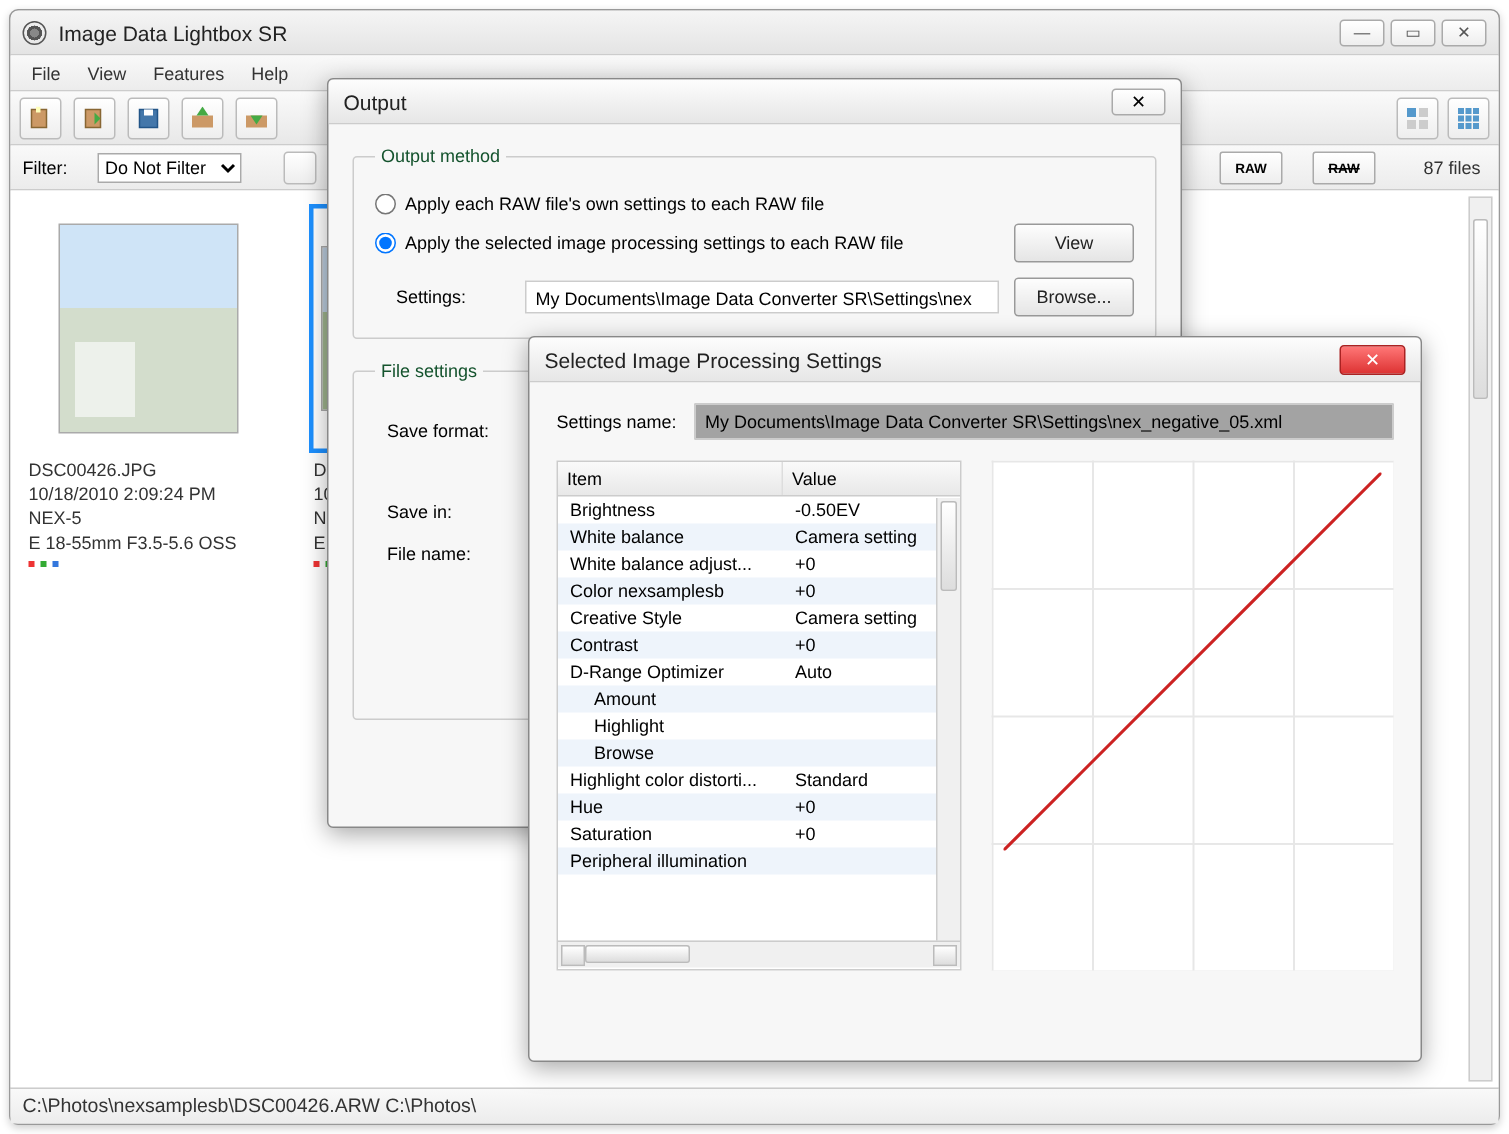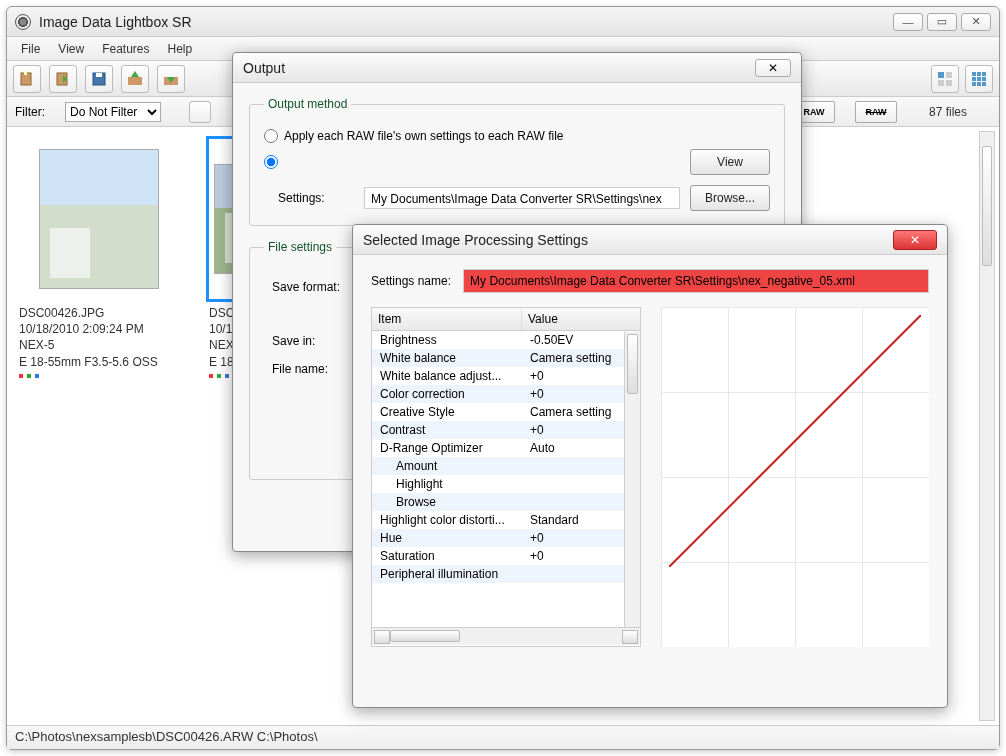--- a/index.html
+++ b/index.html
@@ -17,21 +17,21 @@
 .menu-item { padding: 3px 8px; color:#333; }
 
 .toolbar { height: 36px; background: linear-gradient(#fafafa,#e8e8e8); border-bottom:1px solid #ccc; display:flex; align-items:center; padding:0 6px; gap:8px; }
 .tbtn { width:28px; height:28px; border:1px solid #bbb; border-radius:3px; background:linear-gradient(#fff,#eee); display:flex; align-items:center; justify-content:center; }
 .tbtn svg { width:16px; height:16px; }
 .toolbar-right { margin-left:auto; display:flex; gap:6px;}
 
 .filterbar { height: 30px; background: linear-gradient(#f9f9f9,#ececec); border-bottom:1px solid #ccc; display:flex; align-items:center; padding:0 8px; gap:20px;}
 .filterbar select { height:20px; font-size:12px; border:1px solid #aaa; background:#fff; width:96px;}
 .filterbar .rawbtn { width:42px; height:22px; border:1px solid #aaa; background:linear-gradient(#fff,#eee); border-radius:2px; font-size:9px; display:flex; align-items:center; justify-content:center; font-weight:bold; }
-.filecount { margin-left:12px; margin-right:24px; color:#333;text-align:right; }
+.filecount { margin-left:12px; margin-right:4px; color:#333;text-align:right; }
 
 .content { position:relative; background:#fff; height: calc(100% - 30px - 24px - 36px - 30px - 24px); overflow:hidden; padding:12px; }
 .thumbs { display:flex; flex-wrap:wrap; gap:20px; }
 .thumb { width:170px; }
 .thumb .imgbox { width:160px; height:160px; background:#fff; display:flex; align-items:center; justify-content:center; margin-bottom:6px; }
 .thumb.selected .imgbox { outline:3px solid #1d90ff; }
 .thumb .fakeimg { width:120px; height:140px; background:linear-gradient(#cfe4f7 40%, #d3ddcc 40%); border:1px solid #aaa; position:relative;}
 .thumb .fakeimg.landscape { width:150px; height:110px; background:linear-gradient(#bcd 40%, #9fb58e 40%);}
 .thumb .fakeimg::after { content:''; position:absolute; bottom:10px; left:10px; width:40px;height:50px; background:rgba(255,255,255,0.6); }
 .meta { color:#333; line-height:1.35; font-size:11px; }
@@ -56,21 +56,21 @@
 .settings-row label { width:90px; text-indent:14px;}
 .settings-row .textval { flex:1; background:#fff; border:1px solid #ccc; padding:3px 6px; height:22px; line-height:16px; overflow:hidden;}
 .btn { height:26px; padding:0 14px; border:1px solid #999; border-radius:3px; background:linear-gradient(#fdfdfd,#e5e5e5); color:#222; display:inline-flex; align-items:center; }
 .file-settings-row { display:flex; align-items:center; margin:14px 0; }
 .file-settings-row label { width:100px; text-indent:8px;}
 
 
 .sips { left:352px; top:224px; width:596px; height:484px;}
 .sips .dbody { padding:14px 18px;}
 .name-row { display:flex; align-items:center; gap:12px; margin-bottom:14px;}
-.name-row .nameval { flex:1; border:1px solid #ccc; background:#ef4444; padding:4px 6px; height:24px; overflow:hidden; white-space:nowrap;}
+.name-row .nameval { flex:1; border:1px solid #ccc; background:#a3a3a3; padding:4px 6px; height:24px; overflow:hidden; white-space:nowrap;}
 .sips-cols { display:flex; gap:20px; height:340px;}
 .tablewrap { width:270px; border:1px solid #ccc; background:#fff; position:relative;}
 .thead { display:flex; background:linear-gradient(#fafafa,#e8e8e8); border-bottom:1px solid #ccc;}
 .thead div { padding:4px 6px; font-weight:normal;}
 .thead .c1 { width:150px; border-right:1px solid #ddd;}
 .thead .c2 { flex:1;}
 .tbody { overflow-y:auto; height: calc(100% - 24px - 18px);}
 .trow { display:flex; }
 .trow:nth-child(even){ background:#eef4fb;}
 .trow .c1 { width:150px; padding:2px 8px;}
@@ -249,34 +249,35 @@
       </div>
   </div>
 
   <div class="vscroll-main">
       <div class="thumbbar"></div>
     </div>
 
   <div class="statusbar">C:\Photos\nexsamplesb\DSC00426.ARW C:\Photos\</div>
 </div>
 
-<div class="dialog" style="left:232px; top:52px; width:570px; height:500px;">
+<div class="dialog" style="left:218px; top:52px; width:570px; height:500px;">
   <div class="dtitlebar">
     <div class="dtitle">Output</div>
     <div class="dclose">✕</div>
   </div>
   <div class="dbody">
     <fieldset>
       <legend>Output method</legend>
       <div class="radiorow">
         <input type="radio" name="om" style="">
         <span>Apply each RAW file's own settings to each RAW file</span>
       </div>
       <div class="radiorow">
         <input type="radio" name="om" checked="" style="">
+        <span>Apply the selected image processing settings to each RAW file</span>
         <div style="flex:1"></div>
         <button class="btn" style="width:80px;justify-content:center">View</button>
       </div>
       <div class="settings-row">
         <label>Settings:</label>
         <div class="textval">My Documents\Image Data Converter SR\Settings\nex</div>
         <button class="btn">Browse...</button>
       </div>
     </fieldset>
     <fieldset style="height:240px">
@@ -317,21 +318,21 @@
             </div>
             <div class="trow">
               <div class="c1">White balance</div>
               <div class="c2">Camera setting</div>
             </div>
             <div class="trow">
               <div class="c1">White balance adjust...</div>
               <div class="c2">+0</div>
             </div>
             <div class="trow">
-              <div class="c1">Color correction</div>
+              <div class="c1">Color nexsamplesb</div>
               <div class="c2">+0</div>
             </div>
             <div class="trow">
               <div class="c1">Creative Style</div>
               <div class="c2">Camera setting</div>
             </div>
             <div class="trow">
               <div class="c1">Contrast</div>
               <div class="c2">+0</div>
             </div>

